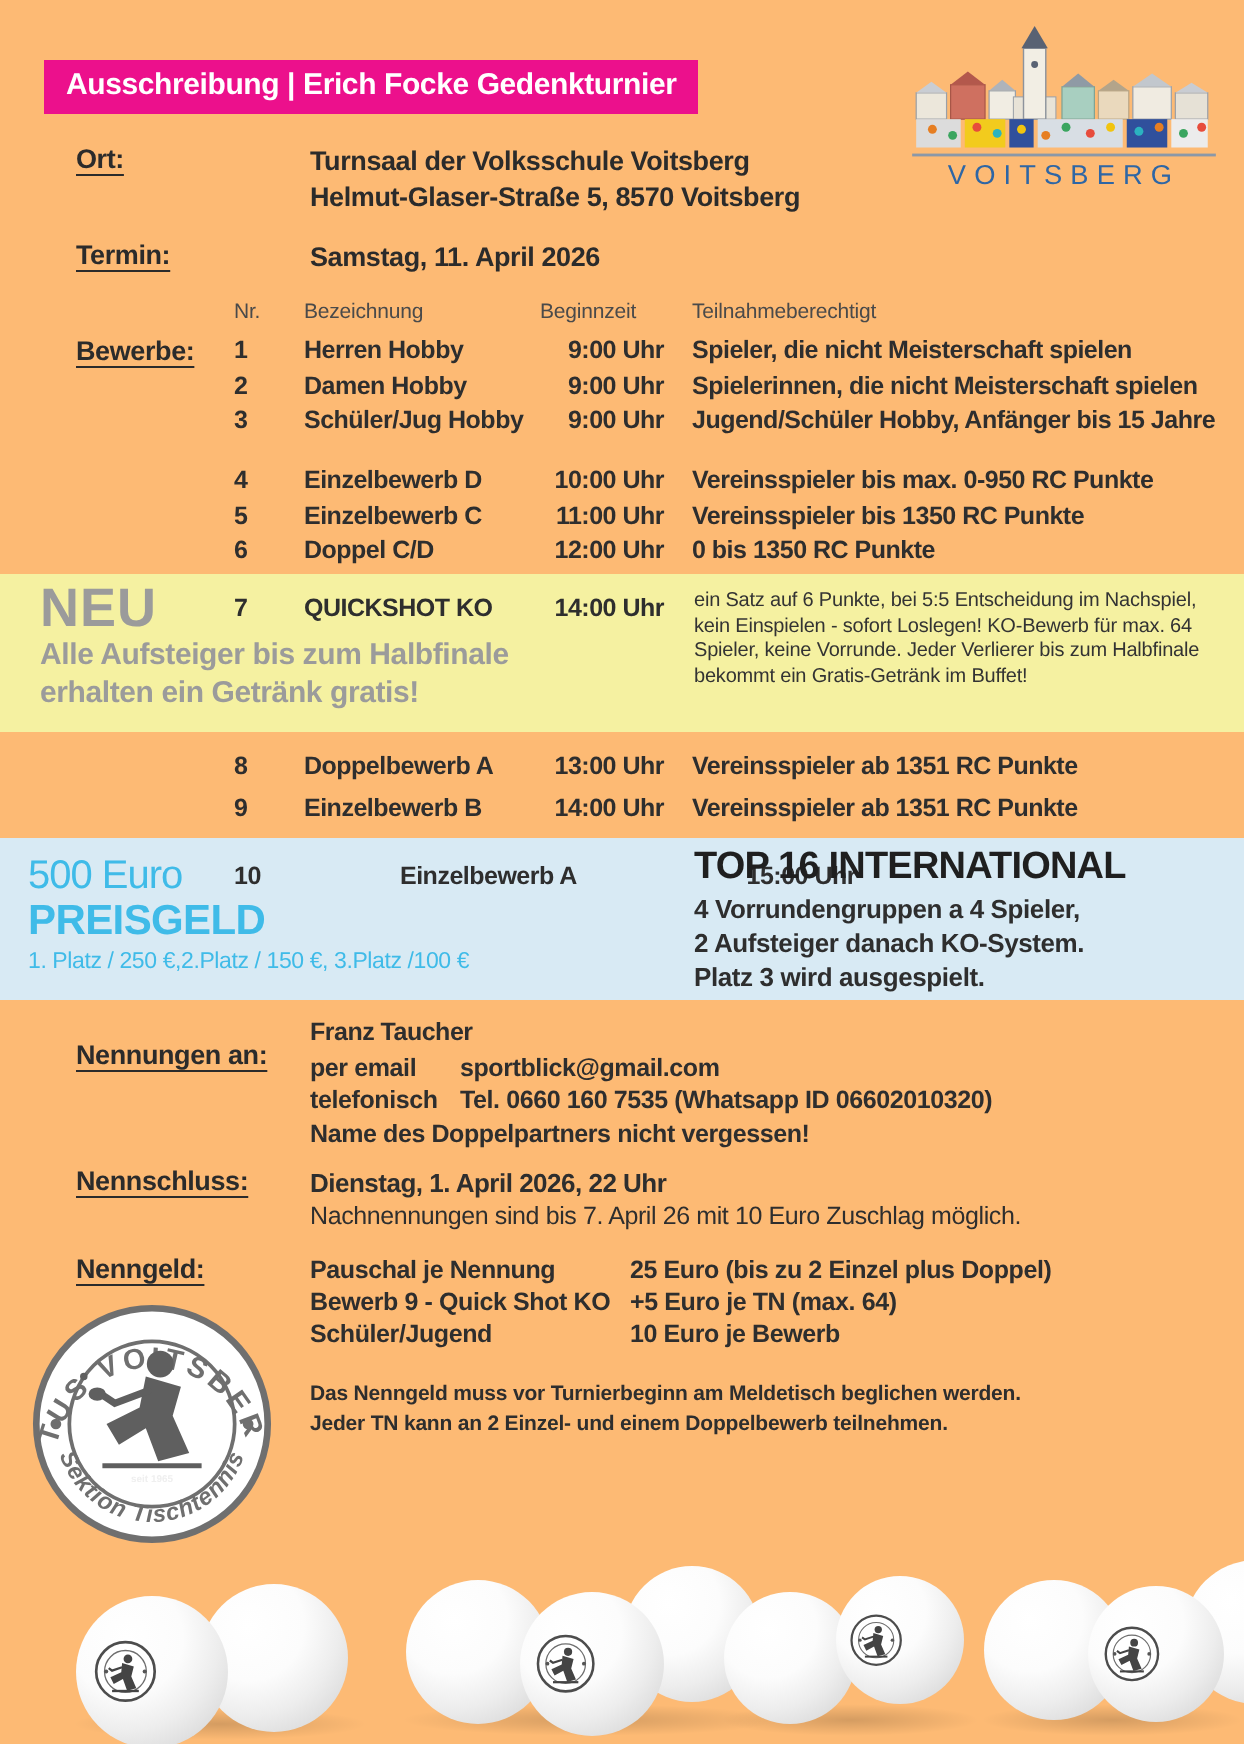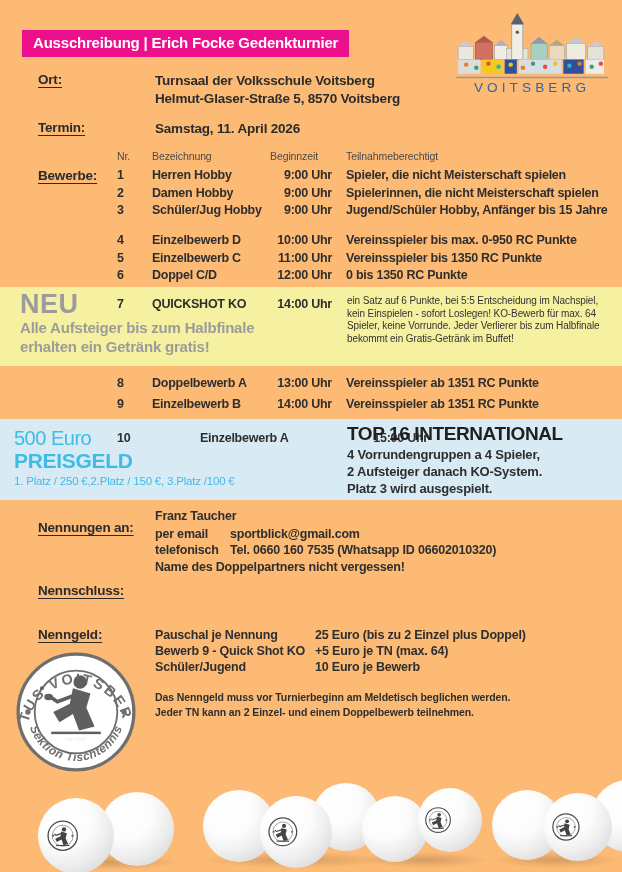--- a/index.html
+++ b/index.html
@@ -237,20 +237,24 @@
     <div class="kv">
       <div>telefonisch</div>
       <div>Tel. 0660 160 7535 (Whatsapp ID 06602010320)</div>
     </div>
     <div class="kv">
       <div style="grid-column:1 / span 2;">Name des Doppelpartners nicht vergessen!</div>
     </div>
   </div>
 
   <div class="abs sec-label" style="left:38px;top:583px;">Nennschluss:</div>
+  <div class="abs" style="left:155px;top:583px;width:440px;">
+    <div class="trow" style="font-size:13px;line-height:17px;">Dienstag, 1. April 2026, 22 Uhr</div>
+    <div style="font-size:12.5px;font-weight:400;letter-spacing:-0.2px;line-height:17px;color:#2e2e2e;">Nachnennungen sind bis 7. April 26 mit 10 Euro Zuschlag möglich.</div>
+  </div>
 
   <div class="abs sec-label" style="left:38px;top:627px;">Nenngeld:</div>
   <div class="abs" style="left:155px;top:627px;width:440px;">
     <div class="kv2">
       <div>Pauschal je Nennung</div>
       <div>25 Euro (bis zu 2 Einzel plus Doppel)</div>
     </div>
     <div class="kv2">
       <div>Bewerb 9 - Quick Shot KO</div>
       <div>+5 Euro je TN (max. 64)</div>

